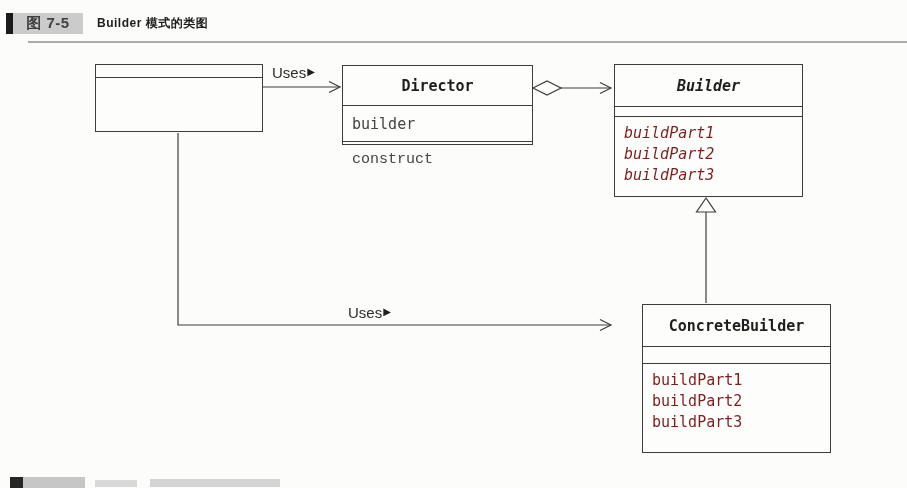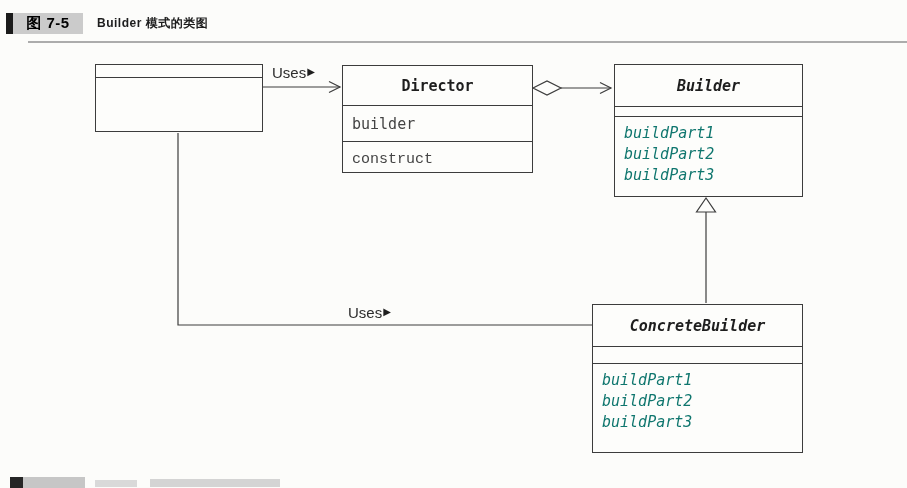--- a/index.html
+++ b/index.html
@@ -8,21 +8,21 @@
     position:relative; width:907px; height:488px;
     background:#fcfcfa; overflow:hidden;
     font-family:"Liberation Sans", sans-serif;
     color:#222;
   }
 
   
   .fig-blackbar { position:absolute; left:6px; top:13px; width:7px; height:21px; background:#1b1b1b; }
   .fig-label {
     position:absolute; left:13px; top:13px; width:70px; height:21px;
-    background:#cbcbcb; color:#000000;
+    background:#cbcbcb; color:#404040;
     font-size:15px; font-weight:bold;
     display:flex; align-items:center; justify-content:center;
     letter-spacing:0.5px;
   }
   .fig-title {
     position:absolute; left:97px; top:13px; height:21px;
     font-size:12px; font-weight:bold; color:#1d1d1d;
     display:flex; align-items:center; letter-spacing:0.5px;
   }
   .fig-rule { position:absolute; left:28px; top:41px; width:879px; height:2px; background:#acacac; }
@@ -42,21 +42,21 @@
   .uml-row {
     border-bottom:1px solid #3c3c3c;
     font-family:"DejaVu Sans Mono", monospace;
     font-size:15px; color:#444;
     display:flex; align-items:center; padding-left:9px;
   }
   .uml-row.last { border-bottom:none; }
   .uml-empty { border-bottom:1px solid #3c3c3c; }
   .uml-methods {
     font-family:"DejaVu Sans Mono", monospace;
-    font-size:15px; color:#0f766e;
+    font-size:15px; color:#7f1d1d;
     line-height:21px; padding:6px 0 0 9px;
   }
   .uml-methods.italic { font-style:italic; }
 
   
   .uses-label {
     position:absolute; font-size:15px; color:#2d2d2d;
     display:flex; align-items:center; gap:1px; height:18px;
   }
   .uses-label .tri { font-size:10px; line-height:18px; color:#1e1e1e; }
@@ -96,37 +96,37 @@
       <path d="M178 133 L178 325 L611 325"></path>
       <polyline points="600,319.5 611,325 600,330.5"></polyline>
     </g>
   </svg>
 
   <div class="uml-box" style="left:95px; top:64px; width:168px; height:68px;">
     <div class="uml-empty" style="height:13px;"></div>
     <div style="height:11px;"></div>
   </div>
 
-  <div class="uml-box" style="left:342px; top:65px; width:191px; height:108px;">
+  <div class="uml-box" style="left:342px; top:65px; width:191px; height:80px;">
     <div class="uml-title" style="height:40px;">Director</div>
     <div class="uml-row" style="height:36px;">builder</div>
     <div class="uml-row last" style="height:34px;font-family:Liberation Mono, monospace;">construct</div>
   </div>
 
   <div class="uml-box" style="left:614px; top:64px; width:189px; height:133px;">
     <div class="uml-title italic" style="height:42px;">Builder</div>
     <div class="uml-empty" style="height:10px;"></div>
     <div class="uml-methods italic">
       <div>buildPart1</div>
       <div>buildPart2</div>
       <div>buildPart3</div>
     </div>
   </div>
 
-  <div class="uml-box" style="left:592px; top:304px; width:211px; height:149px;font-style:italic;">
+  <div class="uml-box" style="left:642px; top:304px; width:189px; height:149px;">
     <div class="uml-title" style="height:42px;">ConcreteBuilder</div>
     <div class="uml-empty" style="height:17px;"></div>
     <div class="uml-methods">
       <div>buildPart1</div>
       <div>buildPart2</div>
       <div>buildPart3</div>
     </div>
   </div>
 
   <div class="uses-label" style="left:272px; top:63px;">

